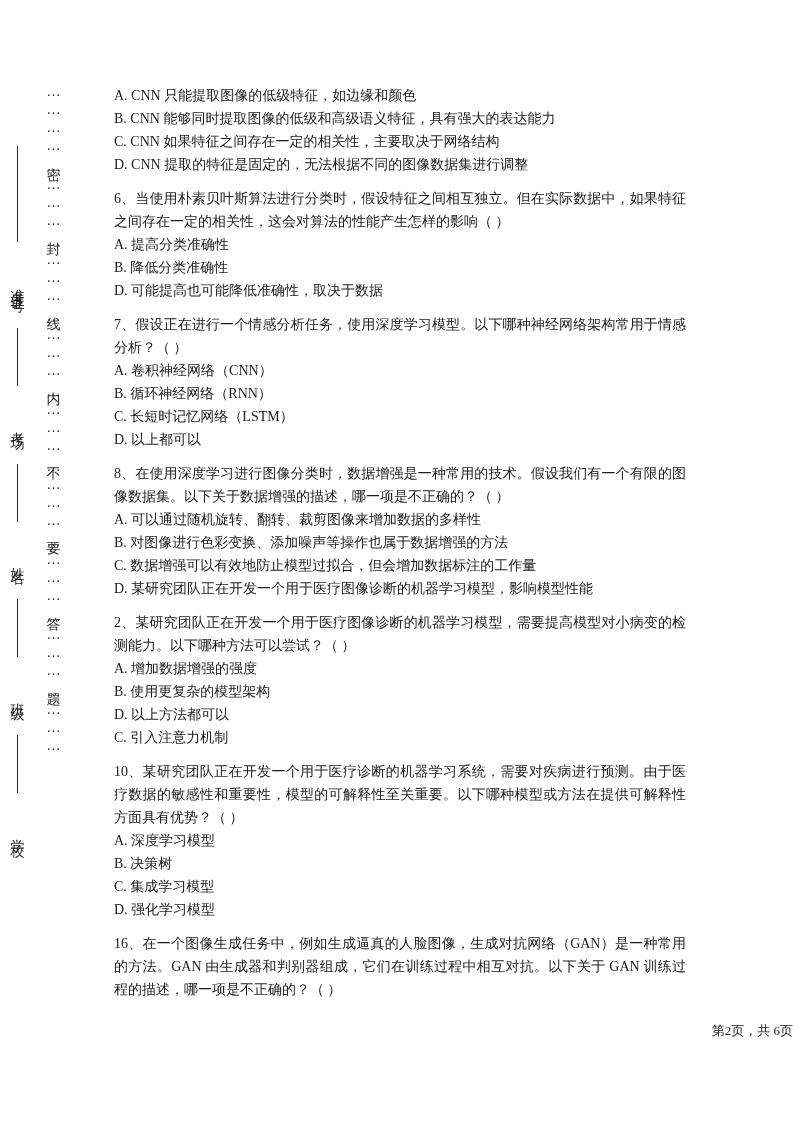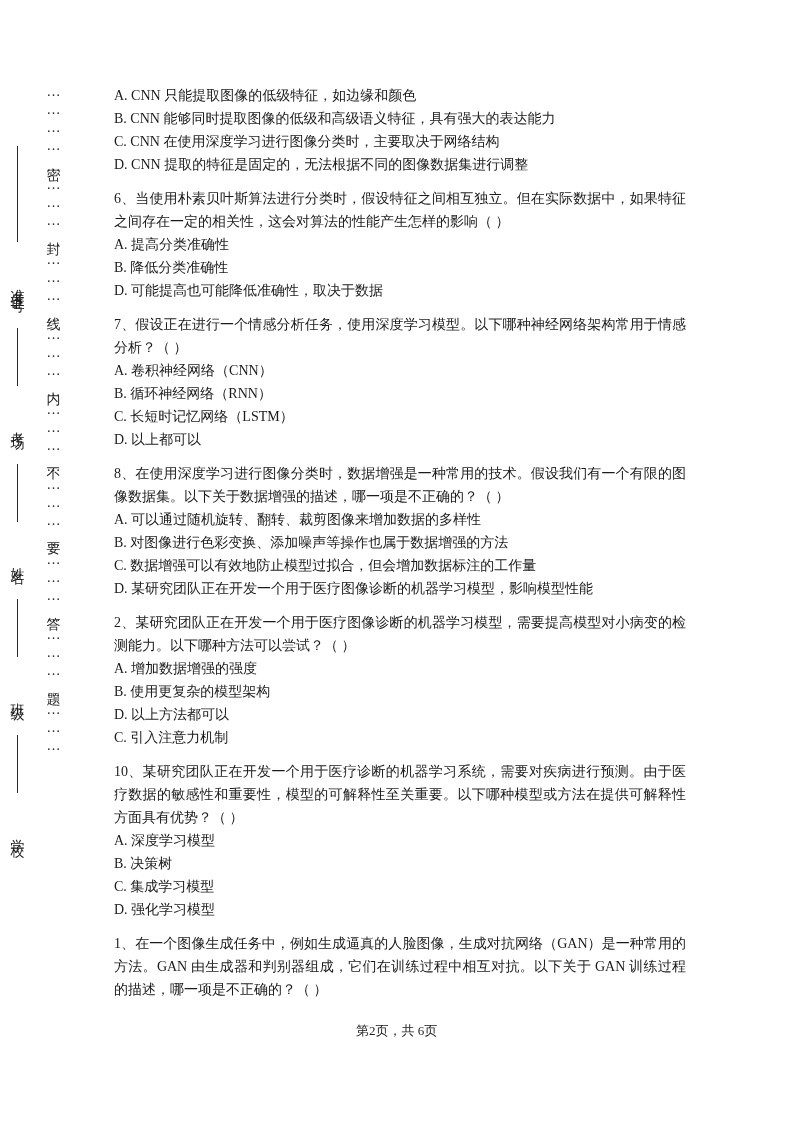--- a/index.html
+++ b/index.html
@@ -74,21 +74,21 @@
   }
   .question { margin: 0 0 11px 0; }
   .question p { margin: 0; }
 
   
   .footer {
     position: absolute;
     left: 0;
     right: 0;
     top: 1022px;
-    text-align: center;
+    text-align: right;
     font-size: 13px;
     color: #1b1b1b;
   }
 </style>
 </head>
 <body>
 
 <div class="page">
 
   <aside class="fields-rail">
@@ -104,21 +104,21 @@
     <div class="field-label">学校</div>
   </aside>
 
   <div class="seal-rail">…………密…………封…………线…………内…………不…………要…………答…………题…………</div>
 
   <main class="content">
 
     <section class="question">
       <p class="option">A. CNN 只能提取图像的低级特征，如边缘和颜色</p>
       <p class="option">B. CNN 能够同时提取图像的低级和高级语义特征，具有强大的表达能力</p>
-      <p class="option">C. CNN 在使用深度学习进行图像分类时，主要取决于网络结构</p>
+      <p class="option">C. CNN 如果特征之间存在一定的相关性，主要取决于网络结构</p>
       <p class="option">D. CNN 提取的特征是固定的，无法根据不同的图像数据集进行调整</p>
     </section>
 
     <section class="question">
       <p class="stem">6、当使用朴素贝叶斯算法进行分类时，假设特征之间相互独立。但在实际数据中，如果特征之间存在一定的相关性，这会对算法的性能产生怎样的影响（ ）</p>
       <p class="option">A. 提高分类准确性</p>
       <p class="option">B. 降低分类准确性</p>
       <p class="option">D. 可能提高也可能降低准确性，取决于数据</p>
     </section>
 
@@ -148,20 +148,20 @@
 
     <section class="question">
       <p class="stem">10、某研究团队正在开发一个用于医疗诊断的机器学习系统，需要对疾病进行预测。由于医疗数据的敏感性和重要性，模型的可解释性至关重要。以下哪种模型或方法在提供可解释性方面具有优势？（ ）</p>
       <p class="option">A. 深度学习模型</p>
       <p class="option">B. 决策树</p>
       <p class="option">C. 集成学习模型</p>
       <p class="option">D. 强化学习模型</p>
     </section>
 
     <section class="question">
-      <p class="stem">1、在一个图像生成任务中，例如生成逼真的人脸图像，生成对抗网络（GAN）是一种常用的方法。GAN 由生成器和判别器组成，它们在训练过程中相互对抗。以下关于 GAN 训练过程的描述，哪一项是不正确的？（ ）</p>
+      <p class="stem">16、在一个图像生成任务中，例如生成逼真的人脸图像，生成对抗网络（GAN）是一种常用的方法。GAN 由生成器和判别器组成，它们在训练过程中相互对抗。以下关于 GAN 训练过程的描述，哪一项是不正确的？（ ）</p>
     </section>
 
   </main>
 
   <footer class="footer">第2页，共 6页</footer>
 
 </div>
 
 </body></html>

